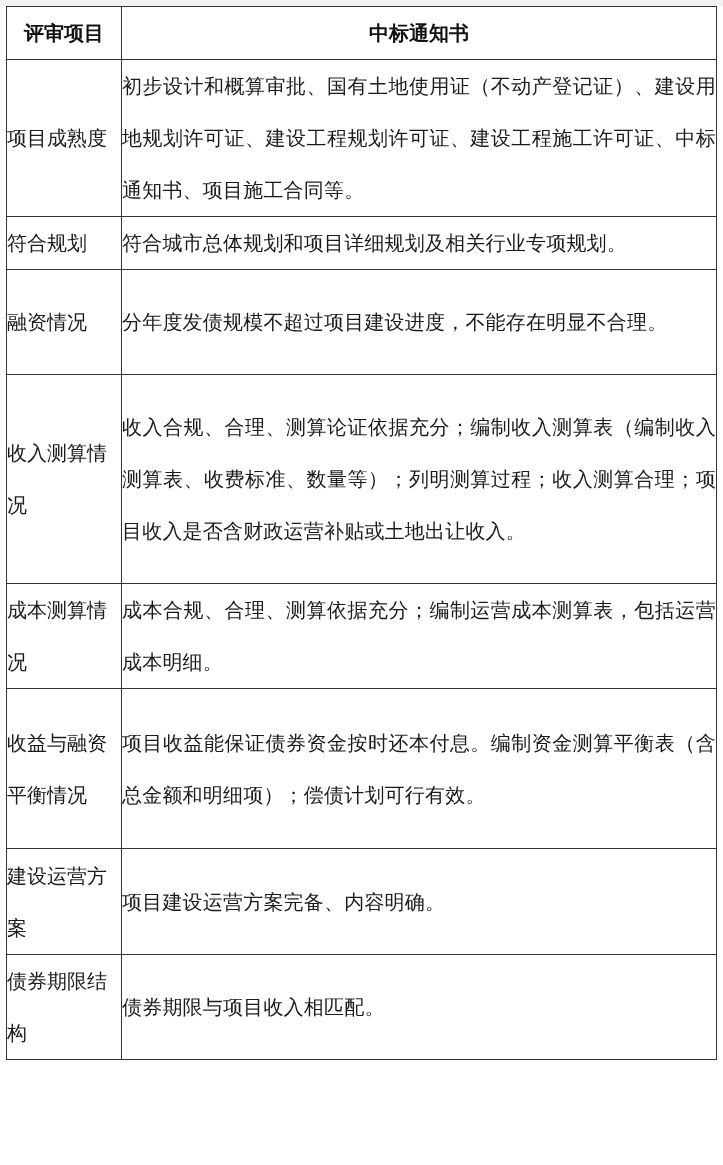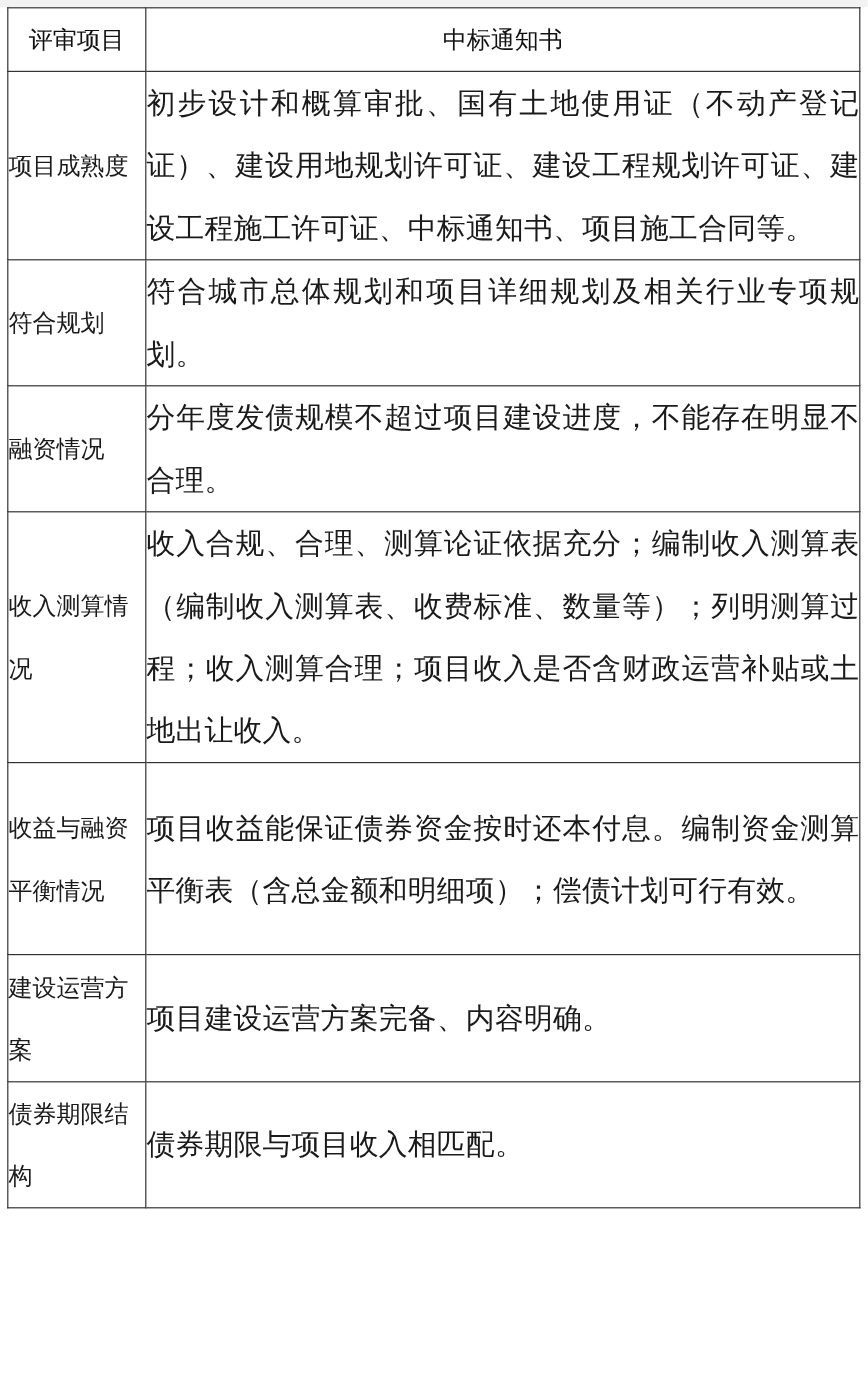--- a/index.html
+++ b/index.html
@@ -3,23 +3,23 @@
 <meta charset="utf-8">
 <style>
   html, body { margin:0; padding:0; background:#ffffff; }
   body { width:723px; height:1165px; position:relative; overflow:hidden;
          font-family:"DejaVu Serif","Liberation Serif",serif; color:#1a1a1a; }
   .topbar { position:absolute; left:0; top:0; width:723px; height:6px; background:#f2f2f2; }
   table.review { position:absolute; left:6px; top:6px; width:710px;
     border-collapse:collapse; table-layout:fixed; }
   table.review td, table.review th { border:1.3px solid #333; padding:0; vertical-align:middle; }
   col.c1 { width:115px; } col.c2 { width:595px; }
-  th { font-weight:normal; font-size:20px; height:52px; text-align:center; color:#111; }
+  th { font-weight:bold; font-size:20px; height:52px; text-align:center; color:#111; }
   td.item { text-align:left; font-size:20px; line-height:52px; padding:0 6px; }
-  td.crit { font-size:24px; line-height:52px; padding:0 6px 0 8px; text-align:justify; letter-spacing:0.2px; }
+  td.crit { font-size:20px; line-height:52px; padding:0 6px 0 8px; text-align:justify; letter-spacing:0.2px; }
 </style>
 </head>
 <body>
 
 <div class="topbar"></div>
 
 <table class="review">
   <colgroup>
       <col class="c1">
       <col class="c2">
@@ -40,20 +40,24 @@
         <td class="crit">符合城市总体规划和项目详细规划及相关行业专项规划。</td>
       </tr>
       <tr style="height: 105px;">
         <td class="item">融资情况</td>
         <td class="crit">分年度发债规模不超过项目建设进度，不能存在明显不合理。</td>
       </tr>
       <tr style="height: 209px;">
         <td class="item">收入测算情况</td>
         <td class="crit">收入合规、合理、测算论证依据充分；编制收入测算表（编制收入测算表、收费标准、数量等）；列明测算过程；收入测算合理；项目收入是否含财政运营补贴或土地出让收入。</td>
       </tr>
+      <tr style="height: 102px;">
+        <td class="item">成本测算情况</td>
+        <td class="crit">成本合规、合理、测算依据充分；编制运营成本测算表，包括运营成本明细。</td>
+      </tr>
       <tr style="height: 160px;">
         <td class="item">收益与融资平衡情况</td>
         <td class="crit">项目收益能保证债券资金按时还本付息。编制资金测算平衡表（含总金额和明细项）；偿债计划可行有效。</td>
       </tr>
       <tr style="height: 106px;">
         <td class="item">建设运营方案</td>
         <td class="crit">项目建设运营方案完备、内容明确。</td>
       </tr>
       <tr style="height: 103px;">
         <td class="item">债券期限结构</td>

